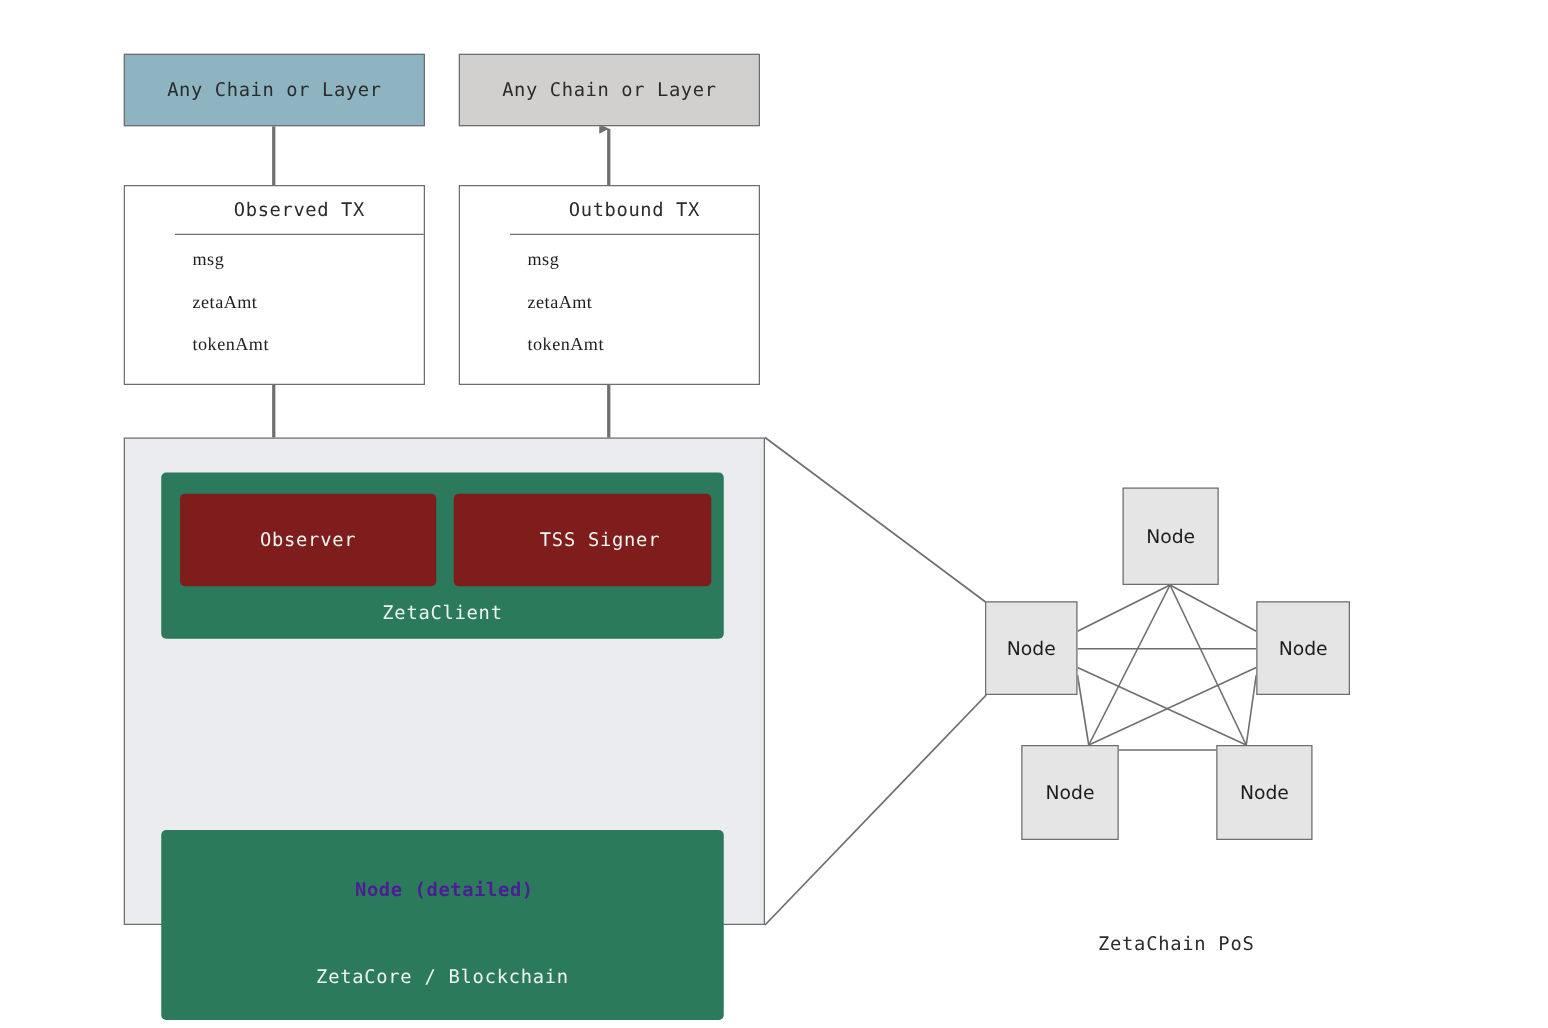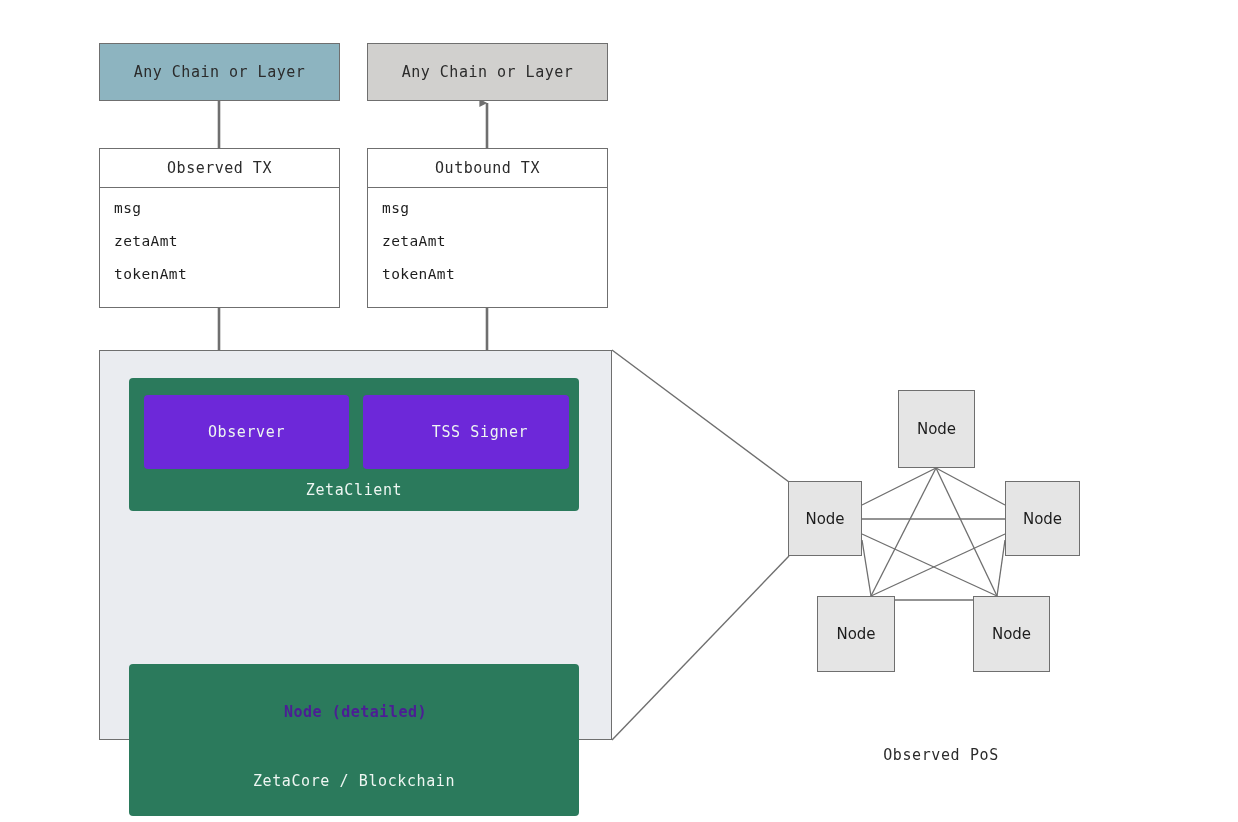--- a/index.html
+++ b/index.html
@@ -34,20 +34,21 @@
   .chain-blue  { background: #8db4c0; }
   .chain-gray  { background: #d1d0ce; }
 
   
   .txbox {
     border: 1px solid #6f6f6f;
     box-sizing: border-box;
     background: #ffffff;
     display: flex;
     flex-direction: column;
+    padding-left: 40px;
   }
   .tx-title {
     height: 38px;
     border-bottom: 1px solid #6f6f6f;
     display: flex;
     align-items: center;
     justify-content: center;
     font-size: 15px;
     color: #2b2b2b;
     letter-spacing: 0.5px;
@@ -56,36 +57,37 @@
     flex: 1;
     padding: 12px 0 0 14px;
     display: flex;
     flex-direction: column;
     gap: 17px;
   }
   .tx-field {
     font-size: 14.5px;
     color: #1d1d1d;
     letter-spacing: 0.4px;
+    font-family: Liberation Serif, serif;
   }
 
   
   .panel {
     background: #eaecf0;
     border: 1px solid #6f6f6f;
     box-sizing: border-box;
   }
   .green-outer {
     background: #2b7a5c;
     border-radius: 4px;
     box-sizing: border-box;
     position: relative;
   }
   .green-inner {
-    background: #6d28d9;
+    background: #7f1d1d;
     border-radius: 4px;
     box-sizing: border-box;
     position: absolute;
     display: flex;
     align-items: center;
     justify-content: center;
     color: #eef6f2;
     font-size: 15px;
     letter-spacing: 0.6px;
   }
@@ -245,17 +247,17 @@
 
   <div class="abs vnode" style="left:817px; top:596px; width:78px; height:76px;">
     <span>Node</span>
   </div>
 
   <div class="abs vnode" style="left:973px; top:596px; width:77px; height:76px;">
     <span>Node</span>
   </div>
 
   <div class="net-caption" style="left:806px; top:690px; width:270px;">
-    <div>Observed PoS</div>
+    <div>ZetaChain PoS</div>
     <div>Validator Network</div>
   </div>
 
 </div>
 
 </body></html>

